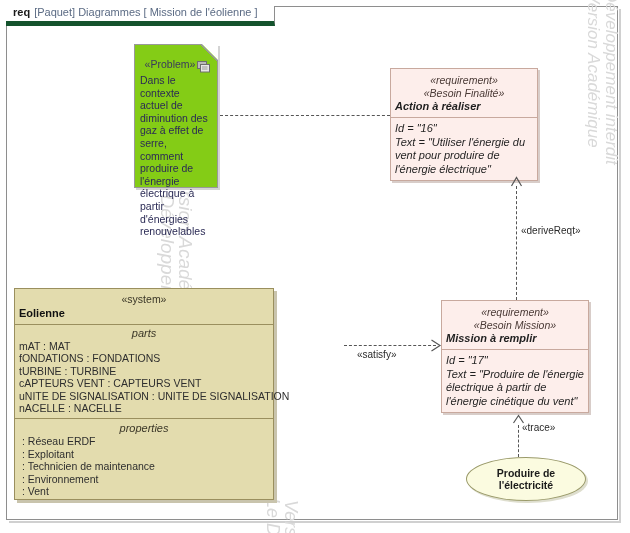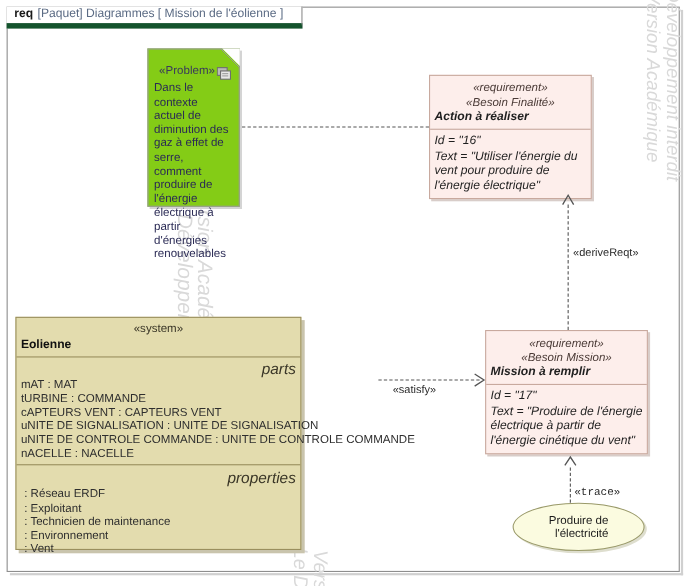--- a/index.html
+++ b/index.html
@@ -230,23 +230,23 @@
     border-bottom: 1px solid #9a8f5e;
   }
   .blk-head .stereo { color: #3a3627; }
   .blk-head .nodename { color: #111111; margin-top: 1px; }
   .compartment {
     border-bottom: 1px solid #9a8f5e;
     padding: 2px 4px 3px 4px;
   }
   .compartment:last-child { border-bottom: none; }
   .comp-title {
-    font-size: 14px;
+    font-size: 11px;
     font-style: italic;
-    text-align: right;
+    text-align: center;
     color: #3a3627;
     margin-bottom: 1px;
   }
   .comp-list { list-style: none; margin: 0; padding: 0; }
   .comp-list li {
     font-size: 10.5px;
     line-height: 12.6px;
     color: #2e2e2e;
     white-space: nowrap;
   }
@@ -262,23 +262,23 @@
     border-radius: 50%;
     background: #fbfbe0;
     border: 1px solid #9a9a6a;
     display: flex;
     align-items: center;
     justify-content: center;
     box-shadow: 2px 2px 0 0 #dedece;
   }
   #uc-electricite .uc-label {
     font-size: 10.5px;
-    font-weight: normal;
+    font-weight: bold;
     line-height: 12.5px;
-    text-align: right;
+    text-align: center;
     color: #1b1b1b;
   }
 
   
   .conn { position: absolute; z-index: 2; }
   .h-dash {
     border-top: 1.4px dashed #555555;
     height: 0;
   }
   .v-dash {
@@ -328,21 +328,21 @@
   <div class="conn h-dash" style="left:344px; top:345px; width:92px;"></div>
   <svg class="arrow" width="12" height="13" style="left:430px; top:339px;">
     <polyline points="1.5,1 10,6.5 1.5,12" fill="none" stroke="#555555" stroke-width="1.2"></polyline>
   </svg>
   <div class="conn-label" style="left:357px; top:349px;">«satisfy»</div>
 
   <div class="conn v-dash" style="left:518px; top:425px; height:32px;"></div>
   <svg class="arrow" width="13" height="10" style="left:512px; top:414px;">
     <polyline points="1.5,9 6.5,1.5 11.5,9" fill="none" stroke="#555555" stroke-width="1.2"></polyline>
   </svg>
-  <div class="conn-label" style="left:522px; top:443px;font-family:Liberation Mono, monospace;">«trace»</div>
+  <div class="conn-label" style="left:522px; top:422px;">«trace»</div>
 
   <div class="node" id="note-problem">
     <svg class="note-icon" viewBox="0 0 14 12">
       <rect x="0.5" y="0.5" width="9" height="7" fill="#b9b9b9" stroke="#6e6e6e" stroke-width="1"></rect>
       <rect x="3.5" y="3.5" width="9" height="7.5" fill="#e7e7e7" stroke="#6e6e6e" stroke-width="1"></rect>
       <line x1="5" y1="6" x2="10.5" y2="6" stroke="#8a8a8a" stroke-width="0.8"></line>
       <line x1="5" y1="8" x2="10.5" y2="8" stroke="#8a8a8a" stroke-width="0.8"></line>
     </svg>
     <div class="note-stereo">«Problem»</div>
     <div class="note-body">Dans le contexte actuel de diminution des gaz à effet de serre, comment produire de l'énergie électrique à partir d'énergies renouvelables</div>
@@ -375,24 +375,24 @@
   <div class="node" id="block-eolienne">
     <div class="blk-head">
       <div class="stereo">«system»</div>
       <div class="nodename">Eolienne</div>
     </div>
 
     <div class="compartment" id="comp-parts">
       <div class="comp-title">parts</div>
       <ul class="comp-list">
         <li>mAT : MAT</li>
-        <li>tURBINE : COMMANDE</li>
+        <li>fONDATIONS : FONDATIONS</li>
+        <li>tURBINE : TURBINE</li>
         <li>cAPTEURS VENT : CAPTEURS VENT</li>
         <li>uNITE DE SIGNALISATION : UNITE DE SIGNALISATION</li>
-        <li>uNITE DE CONTROLE COMMANDE : UNITE DE CONTROLE COMMANDE</li>
         <li>nACELLE : NACELLE</li>
       </ul>
     </div>
 
     <div class="compartment" id="comp-properties">
       <div class="comp-title">properties</div>
       <ul class="comp-list">
         <li>: Réseau ERDF</li>
         <li>: Exploitant</li>
         <li>: Technicien de maintenance</li>

